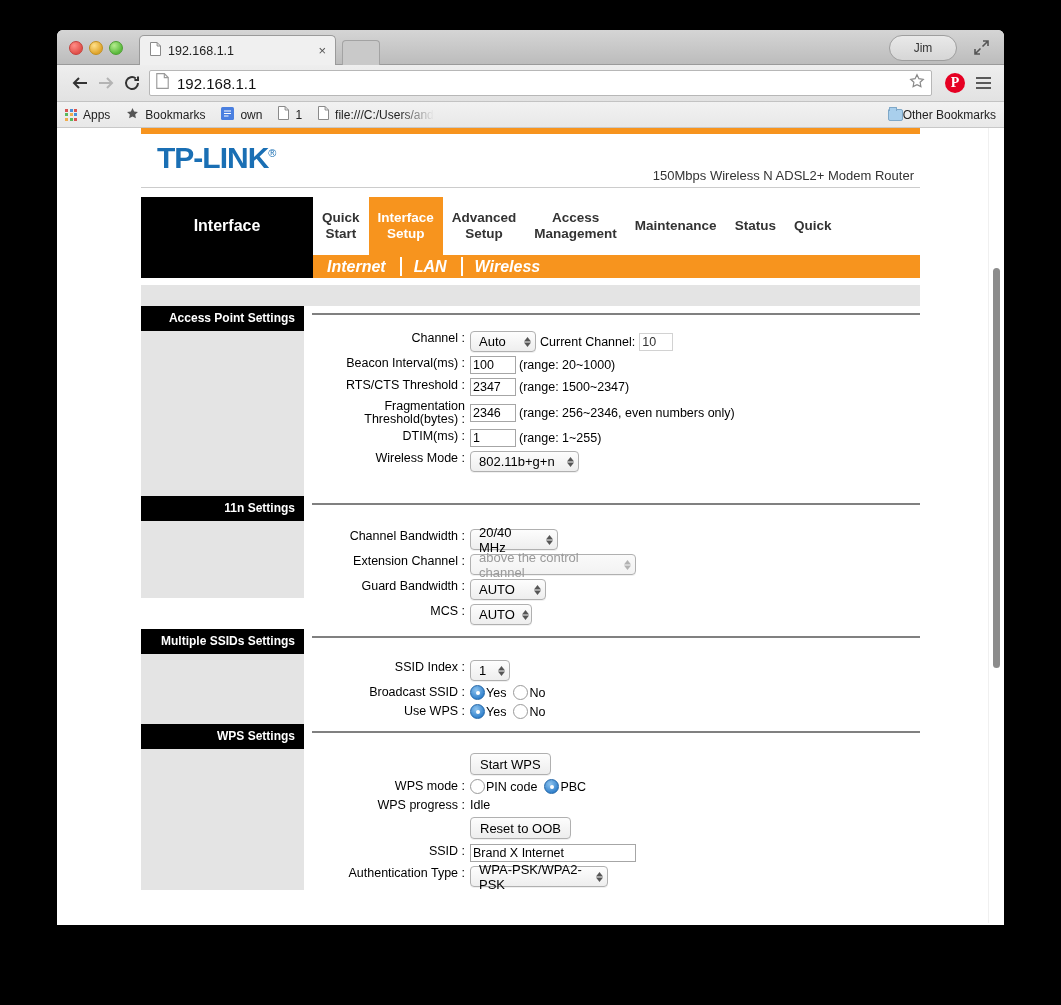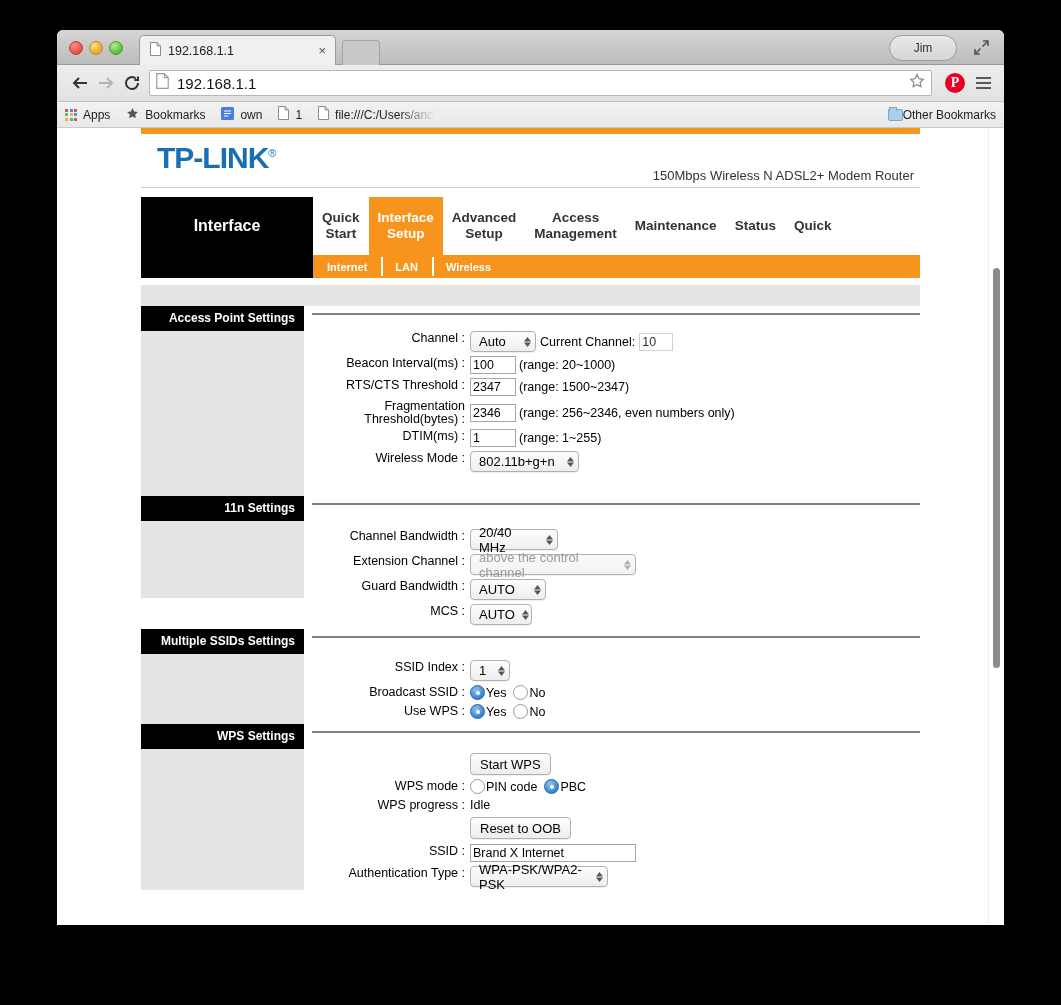--- a/index.html
+++ b/index.html
@@ -144,22 +144,22 @@
     display:flex;align-items:center;justify-content:center;text-align:center;
     font-size:13.5px;font-weight:bold;color:#333;line-height:1.15;
     padding:0 9px;white-space:pre-line;
   }
   .ntab.active{background:#f7941e;color:#fff;}
 
   #subnav{margin:0 84px 0 84px;height:23px;display:flex;background:#f7941e;}
   #subnav-pad{width:172px;background:#000;}
   .stab{
     display:flex;align-items:center;justify-content:center;
-    font-size:11px;font-weight:bold;color:#fff;
-    padding:1px 14px;position:relative;
+    font-size:16px;font-weight:bold;color:#fff;
+    padding:1px 14px;position:relative;font-style:italic;
   }
   .stab + .stab::before{
     content:"";position:absolute;left:0;top:2px;bottom:2px;width:2px;background:#fff;
   }
   #greyband{margin:7px 84px 0 84px;height:21px;background:#e4e4e4;}
 
   
   #body{margin:0 84px 0 84px;position:relative;}
   .secrow{display:flex;}
   .leftcol{width:163px;flex:0 0 163px;}

